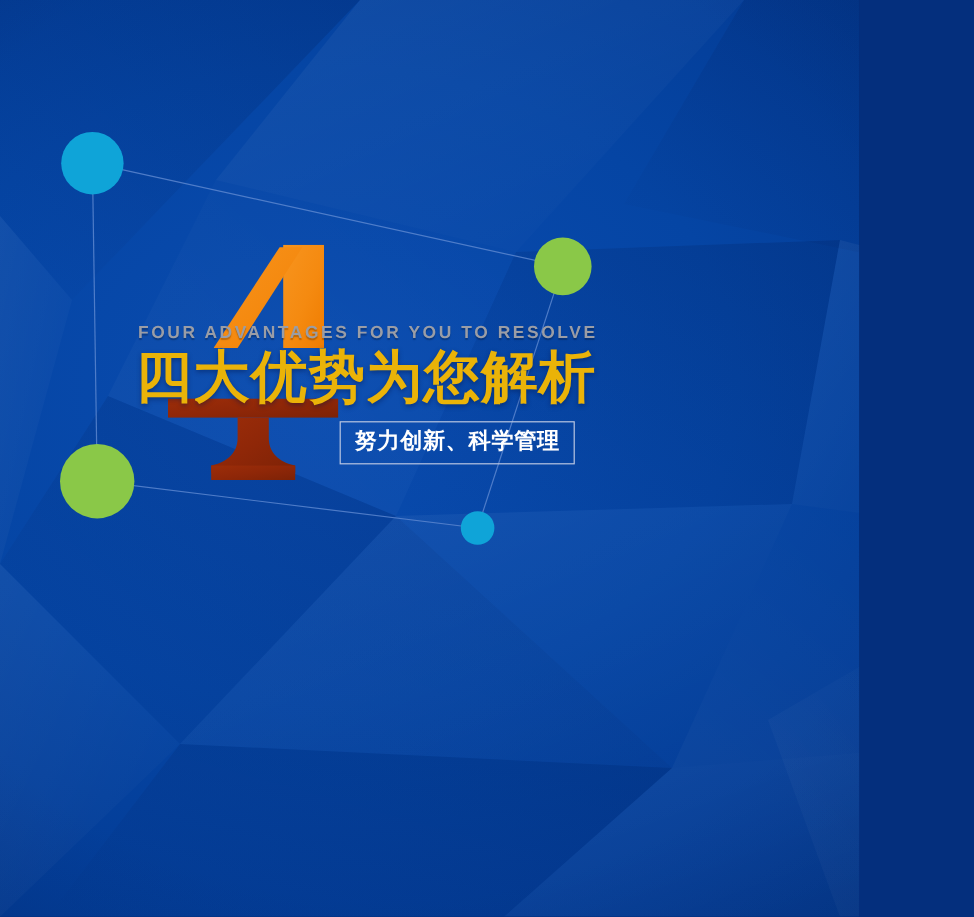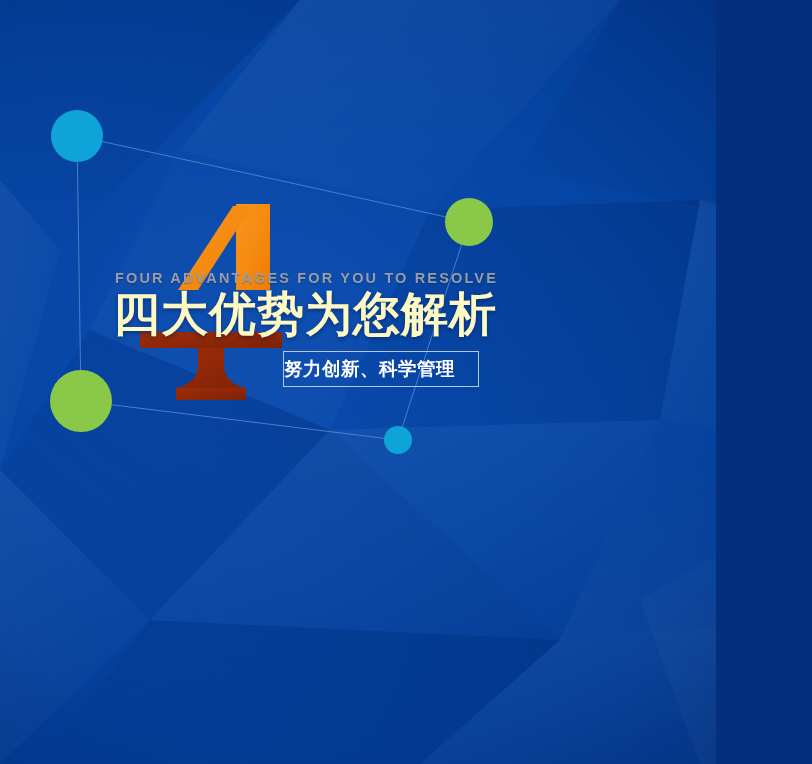--- a/index.html
+++ b/index.html
@@ -58,40 +58,41 @@
     color: #9a9da6;
     font-size: 14.5px;
     font-weight: bold;
     letter-spacing: 2.15px;
     line-height: 16px;
     white-space: nowrap;
     margin: 0 0 2px 2px;
     text-shadow: 0 1px 1px rgba(0,0,0,0.25);
   }
   .headline {
-    color: #fef9c3;
+    color: #eab308;
     font-size: 47px;
     font-weight: bold;
     letter-spacing: 1px;
     line-height: 52px;
     white-space: nowrap;
     margin: 0;
     text-shadow: 0 2px 4px rgba(0,20,70,0.45);
   }
   .tagline-box {
     position: absolute;
     left: 283px;
     top: 351px;
     width: 196px;
     height: 36px;
     border: 1px solid #b9c6e2;
     box-sizing: border-box;
     display: flex;
     align-items: center;
-    justify-content: flex-start;
+    justify-content: center;
+    font-family: Liberation Mono, monospace;
   }
   .tagline-text {
     color: #ffffff;
     font-size: 18.5px;
     font-weight: bold;
     letter-spacing: 0.5px;
     white-space: nowrap;
     line-height: 1;
   }
 </style>

